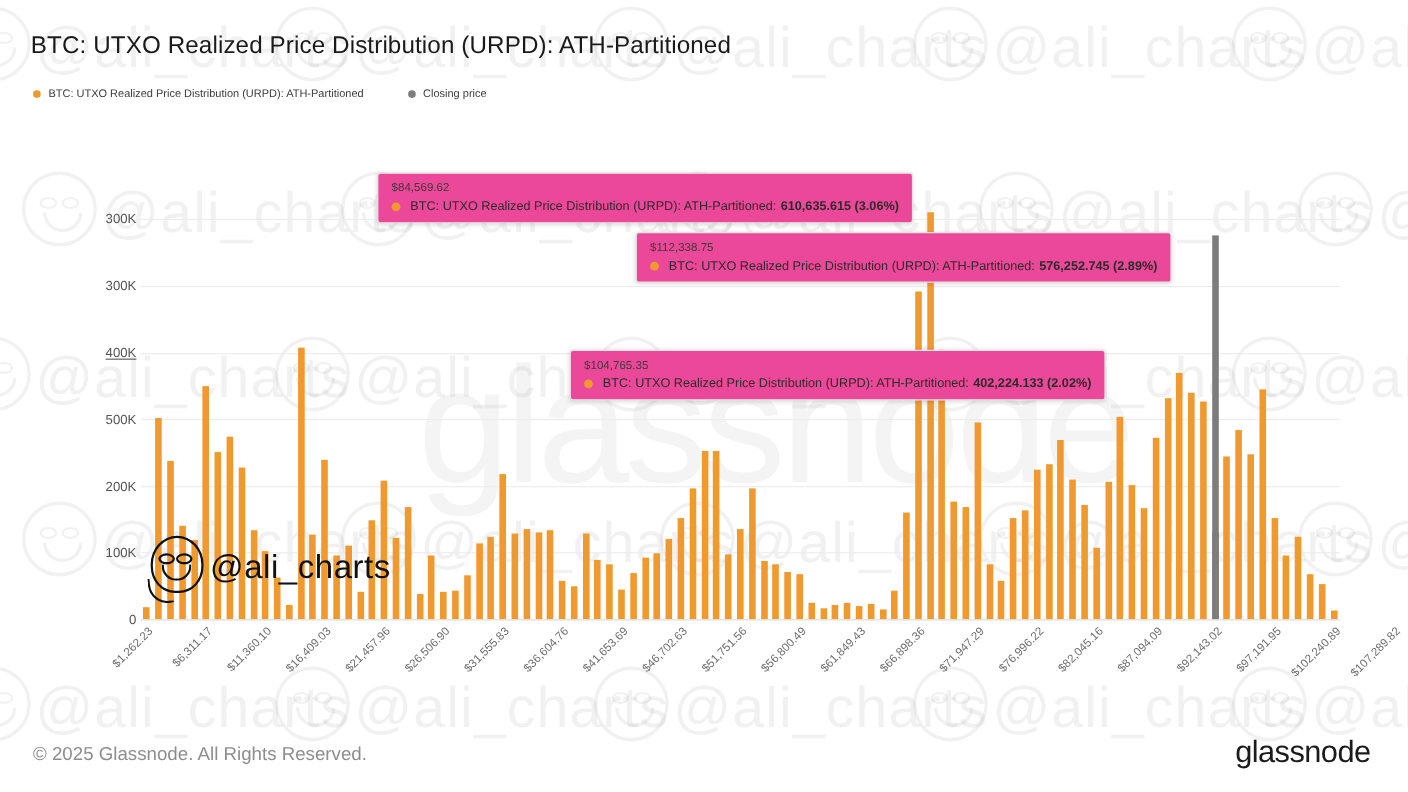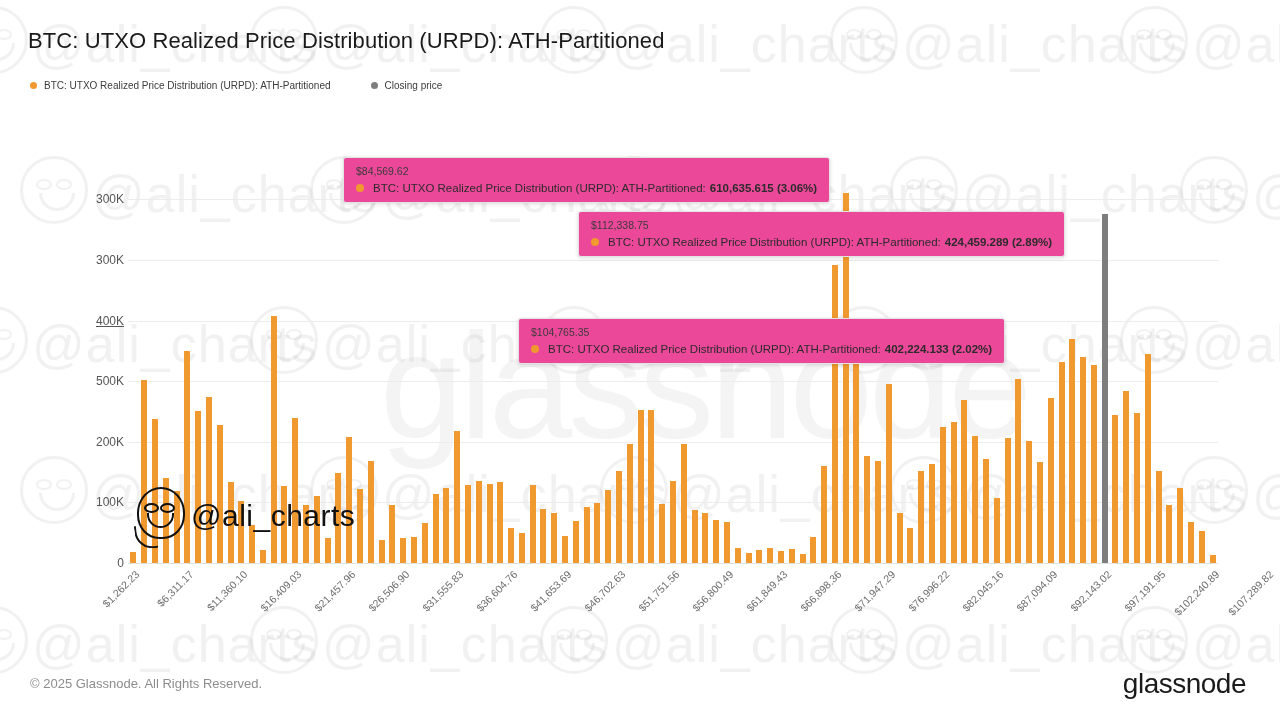--- a/index.html
+++ b/index.html
@@ -60,21 +60,21 @@
   #ali-sig .eye.l{left:11px;} #ali-sig .eye.r{left:27px;}
   #ali-sig .smile{position:absolute;left:14px;top:28px;width:23px;height:13px;
       border:2.5px solid #111;border-top:none;border-radius:0 0 24px 24px;}
   #ali-sig .chin{position:absolute;left:2px;top:40px;width:20px;height:22px;
       border-left:2.5px solid #111;border-bottom:2.5px solid #111;
       border-radius:0 0 0 18px;transform:rotate(-6deg);}
   #ali-sig .handle{font-size:30px;color:#111;margin-left:6px;letter-spacing:.5px;
       font-family:"Liberation Sans",sans-serif;}
 
   
-  #copyright{position:absolute;left:30px;top:676px;font-size:13px;color:#8d8d8d;z-index:5;}
+  #copyright{position:absolute;left:30px;top:676px;font-size:17px;color:#8d8d8d;z-index:5;}
   #glassnode-logo{position:absolute;right:34px;top:668px;font-size:28px;color:#1b1b1b;
       letter-spacing:-.5px;z-index:5;font-family:"Liberation Sans",sans-serif;}
 </style>
 </head>
 <body>
 
 <div id="watermark-layer">
   <div id="glassnode-wm">glassnode</div>
 <div class="wm-face" style="left: -40px; top: 6px;">
       <div class="wm-smile"></div>
@@ -356,21 +356,21 @@
       <span class="tt-dot" style="background: rgb(240, 153, 46);"></span>
       <span>BTC: UTXO Realized Price Distribution (URPD): ATH-Partitioned:</span>
       <span class="tt-val">610,635.615 (3.06%)</span>
     </div>
   </div>
 <div class="tooltip" style="left: 578px; top: 211px;">
     <div class="tt-price">$112,338.75</div>
     <div class="tt-row">
       <span class="tt-dot" style="background: rgb(240, 153, 46);"></span>
       <span>BTC: UTXO Realized Price Distribution (URPD): ATH-Partitioned:</span>
-      <span class="tt-val">424,459.289 (2.89%)</span>
+      <span class="tt-val">576,252.745 (2.89%)</span>
     </div>
   </div>
 <div class="tooltip" style="left: 518px; top: 318px;">
     <div class="tt-price">$104,765.35</div>
     <div class="tt-row">
       <span class="tt-dot" style="background: rgb(240, 153, 46);"></span>
       <span>BTC: UTXO Realized Price Distribution (URPD): ATH-Partitioned:</span>
       <span class="tt-val">402,224.133 (2.02%)</span>
     </div>
   </div>

